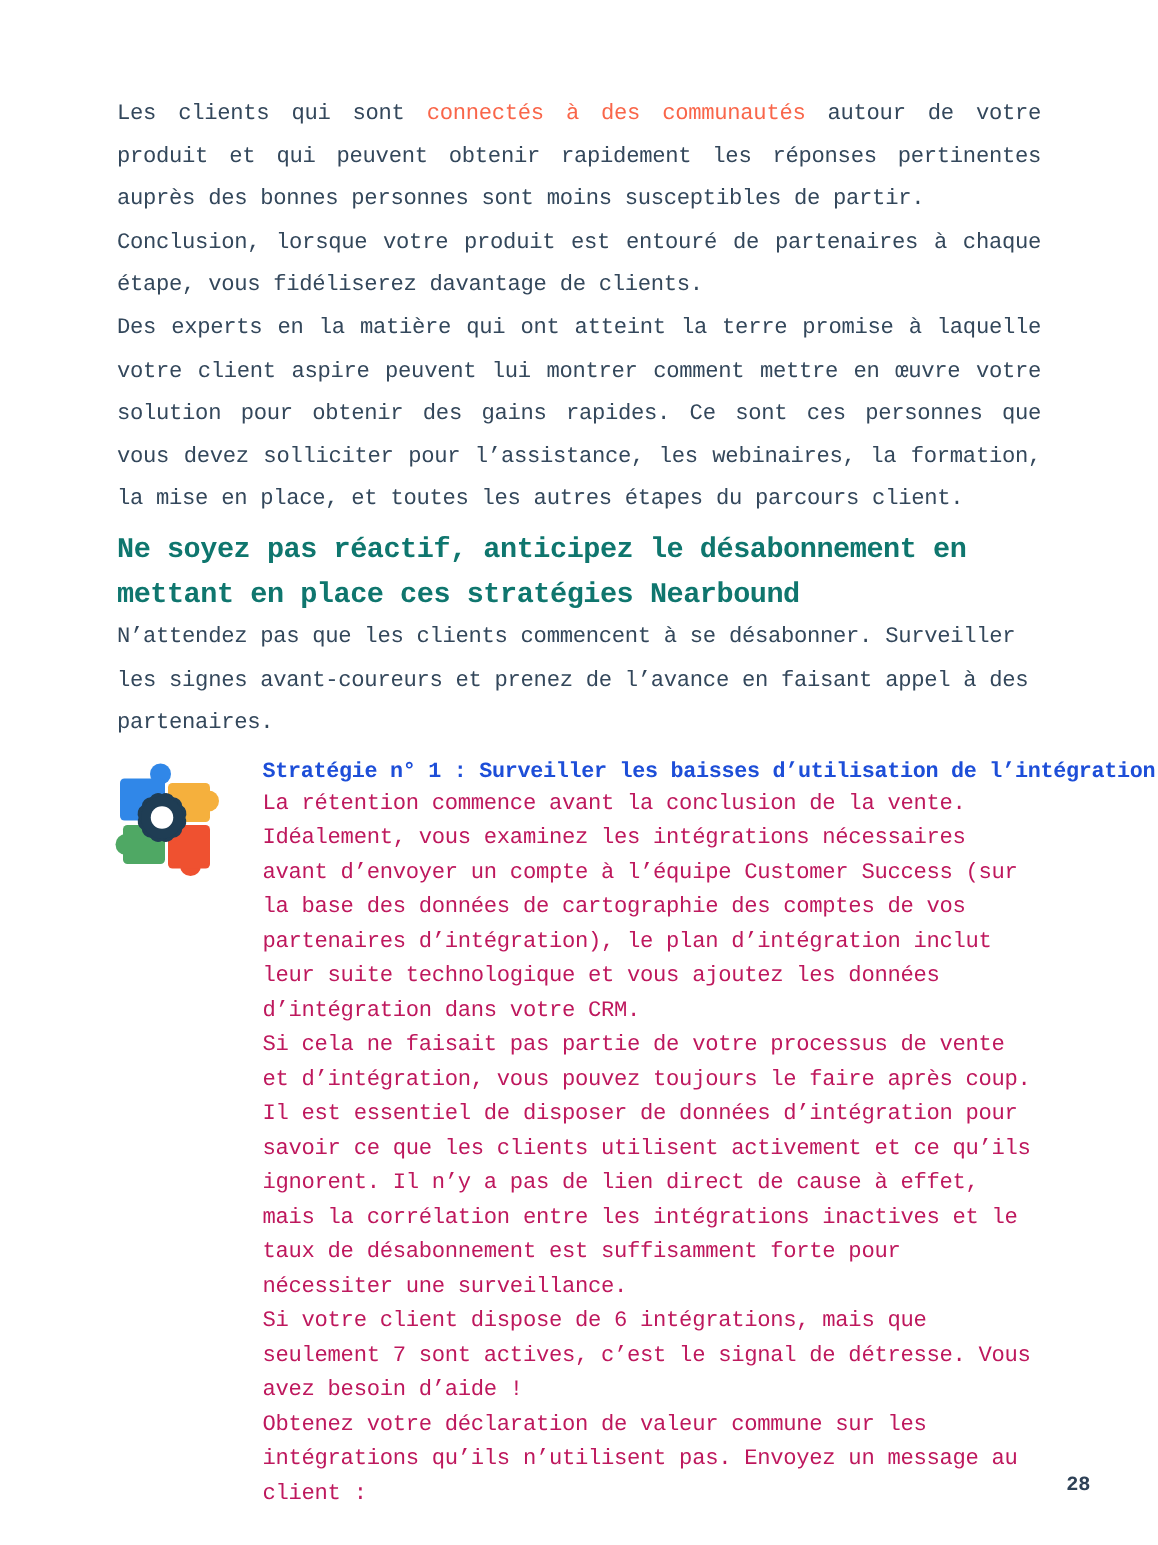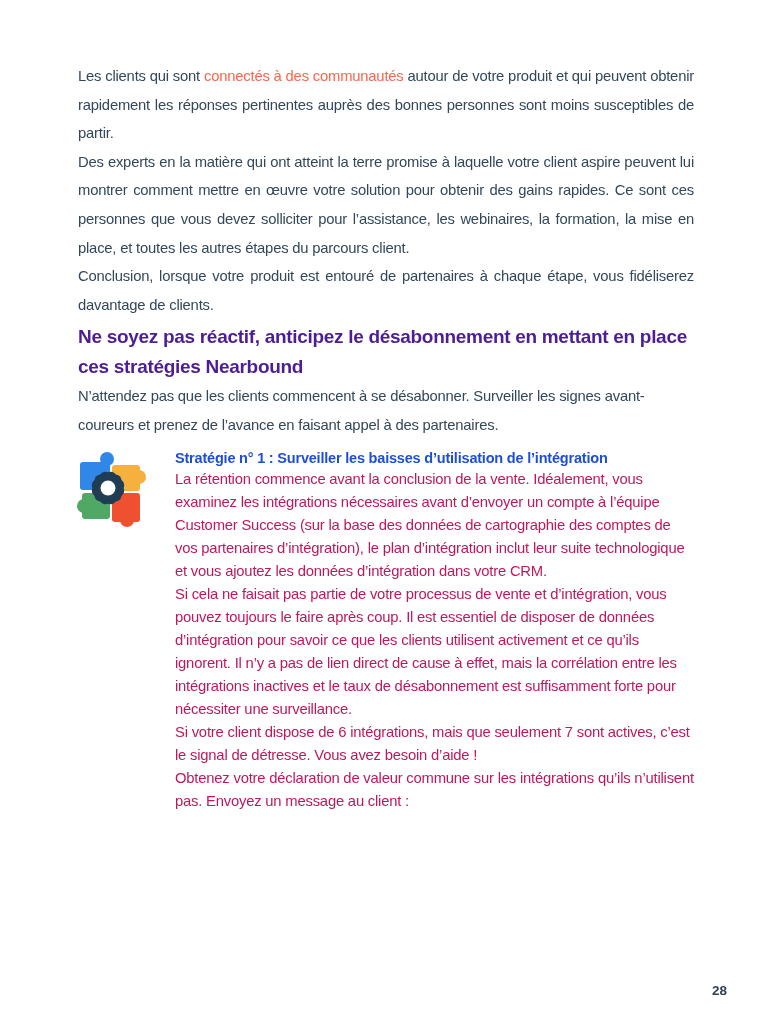--- a/index.html
+++ b/index.html
@@ -1,40 +1,40 @@
 <!DOCTYPE html>
 <html lang="fr"><head>
 <meta charset="utf-8">
 <style>
   html,body { margin:0; padding:0; background:#ffffff; }
   .page {
     position:relative;
     width:772px; height:1030px;
     background:#ffffff;
     overflow:hidden;
-    font-family:Liberation Sans, sans-serif;
+    font-family:Liberation Mono, monospace;
     color:#33475b;
   }
   .content {
     position:absolute; left:78px; top:62px; width:616px;
   }
   .content p {
     margin:0;
     font-size:14.8px;
     line-height:28.6px;
     letter-spacing:-0.2px;
     color:#33475b;
   }
   .just { text-align:justify; }
   .p-conclusion { margin-top:13px; }
   .section-heading {
     margin:3px 0 0 0;
     font-size:19px; line-height:30px;
     font-weight:bold; letter-spacing:-0.3px;
-    color:#4c1d95;
+    color:#0f766e;
   }
   .sec-p2 { margin-top:8px; }
   .strategy {
     display:flex; align-items:flex-start;
     margin-top:8px;
   }
   .strategy-icon-box { flex:none; width:97px; }
   .strategy-icon-box svg { display:block; margin:2px 0 0 -4px; }
   .strategy-body { flex:1; min-width:0; }
   .strategy-title {
@@ -57,23 +57,23 @@
   }
 </style>
 </head>
 <body>
 
 <div class="page">
   <div class="content">
 
     <p class="just"><span>Les clients qui sont </span><a class="link-orange">connectés à des communautés</a><span> autour de votre produit et qui peuvent obtenir rapidement les réponses pertinentes auprès des bonnes personnes sont moins susceptibles de partir.</span></p>
 
+    <p class="just p-conclusion">Conclusion, lorsque votre produit est entouré de partenaires à chaque étape, vous fidéliserez davantage de clients.</p>
+
     <p class="just">Des experts en la matière qui ont atteint la terre promise à laquelle votre client aspire peuvent lui montrer comment mettre en œuvre votre solution pour obtenir des gains rapides. Ce sont ces personnes que vous devez solliciter pour l’assistance, les webinaires, la formation, la mise en place, et toutes les autres étapes du parcours client.</p>
-
-    <p class="just p-conclusion">Conclusion, lorsque votre produit est entouré de partenaires à chaque étape, vous fidéliserez davantage de clients.</p>
 
     <h2 class="section-heading">Ne soyez pas réactif, anticipez le désabonnement en mettant en place ces stratégies Nearbound</h2>
 
 
     <p class="sec-p2">N’attendez pas que les clients commencent à se désabonner. Surveiller les signes avant-coureurs et prenez de l’avance en faisant appel à des partenaires.</p>
 
     <div class="strategy">
       <div class="strategy-icon-box">
         <svg width="78" height="80" viewBox="0 0 78 80" aria-hidden="true">
 

